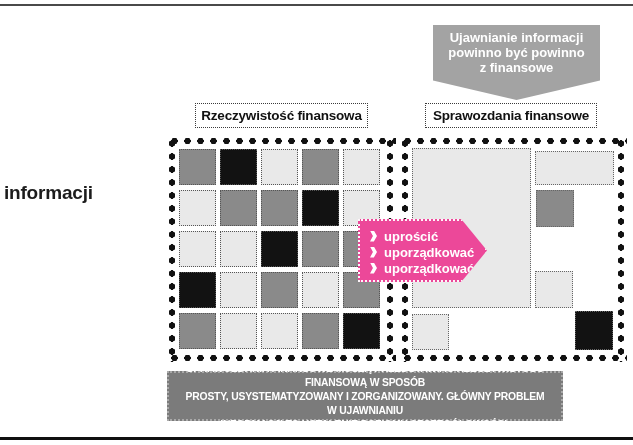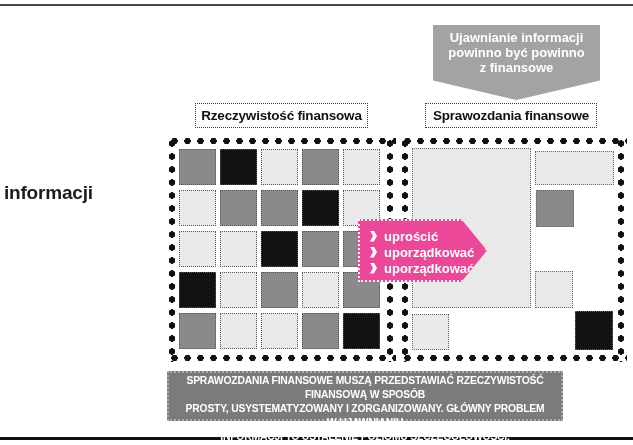--- a/index.html
+++ b/index.html
@@ -44,21 +44,21 @@
            clip-path:polygon(0 0,80% 0,100% 50%,80% 100%,0 100%);
            border:2px dotted rgba(255,255,255,.95);box-sizing:border-box;
            z-index:5;color:#fff;font-weight:bold;font-size:13px;
            padding:7px 0 0 10px;}
   .t-arrow .row{display:flex;align-items:center;height:16px;}
   .chev{display:inline-block;width:7px;height:11px;background:#fff;flex:none;margin-right:7px;
         clip-path:polygon(0 0,55% 0,100% 50%,55% 100%,0 100%,42% 50%);}
 
   .footer{position:absolute;left:167px;top:371px;width:396px;height:50px;background:#7b7b7b;
           border:2px dotted #aaa;box-sizing:border-box;z-index:2;
-          display:flex;justify-content:center;}
+          display:flex;align-items:center;justify-content:center;}
   .footer-text{color:#fff;font-weight:bold;font-size:11px;line-height:14px;text-align:center;
                letter-spacing:-0.2px;transform:scaleX(0.94);width:100%;}
 </style>
 </head>
 <body>
 
 <div class="canvas">
   <div class="rule rule-top"></div>
 
   <div class="title">

